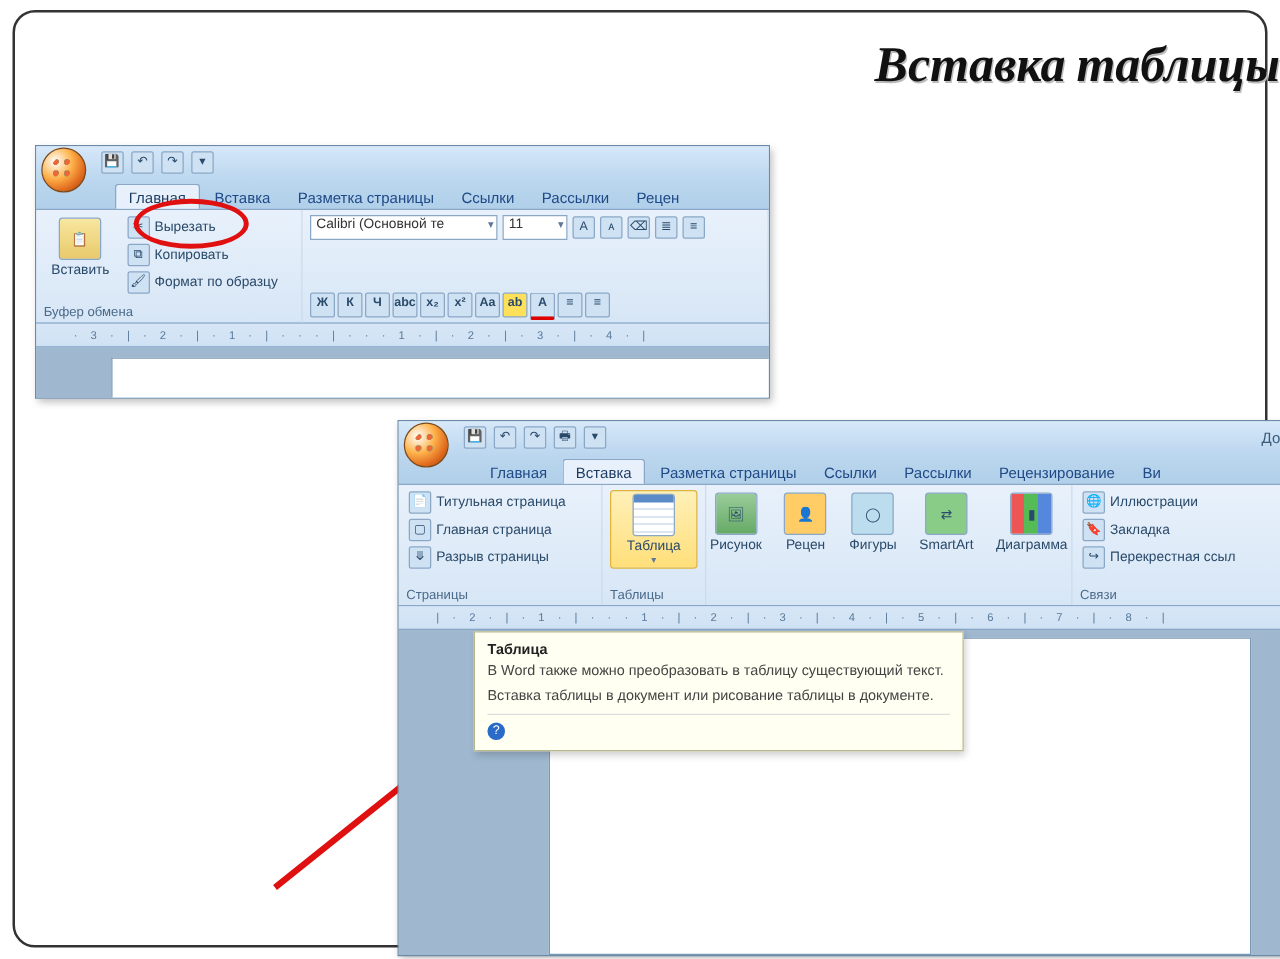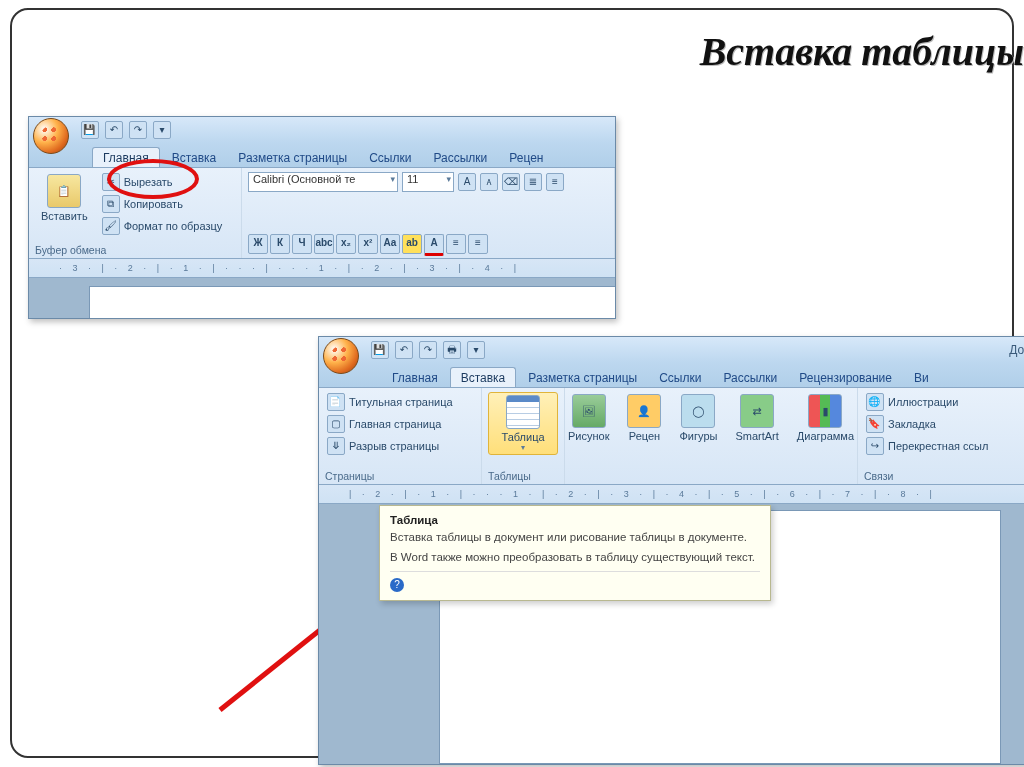--- a/index.html
+++ b/index.html
@@ -406,19 +406,19 @@
   </div>
   <div class="ruler">| · 2 · | · 1 · | · · · 1 · | · 2 · | · 3 · | · 4 · | · 5 · | · 6 · | · 7 · | · 8 · |</div>
   <div class="docarea2">
     <div class="docpage2">
       <span class="pilcrow">¶</span>
     </div>
   </div>
 
   <div class="tooltip">
     <div class="tt-title">Таблица</div>
+    <div class="tt-line">В Word также можно преобразовать в таблицу существующий текст.</div>
     <div class="tt-line">Вставка таблицы в документ или рисование таблицы в документе.</div>
-    <div class="tt-line">В Word также можно преобразовать в таблицу существующий текст.</div>
     <div class="tt-help">
       <span class="help-ic">?</span>
     </div>
   </div>
 </div>
 
 </body></html>

